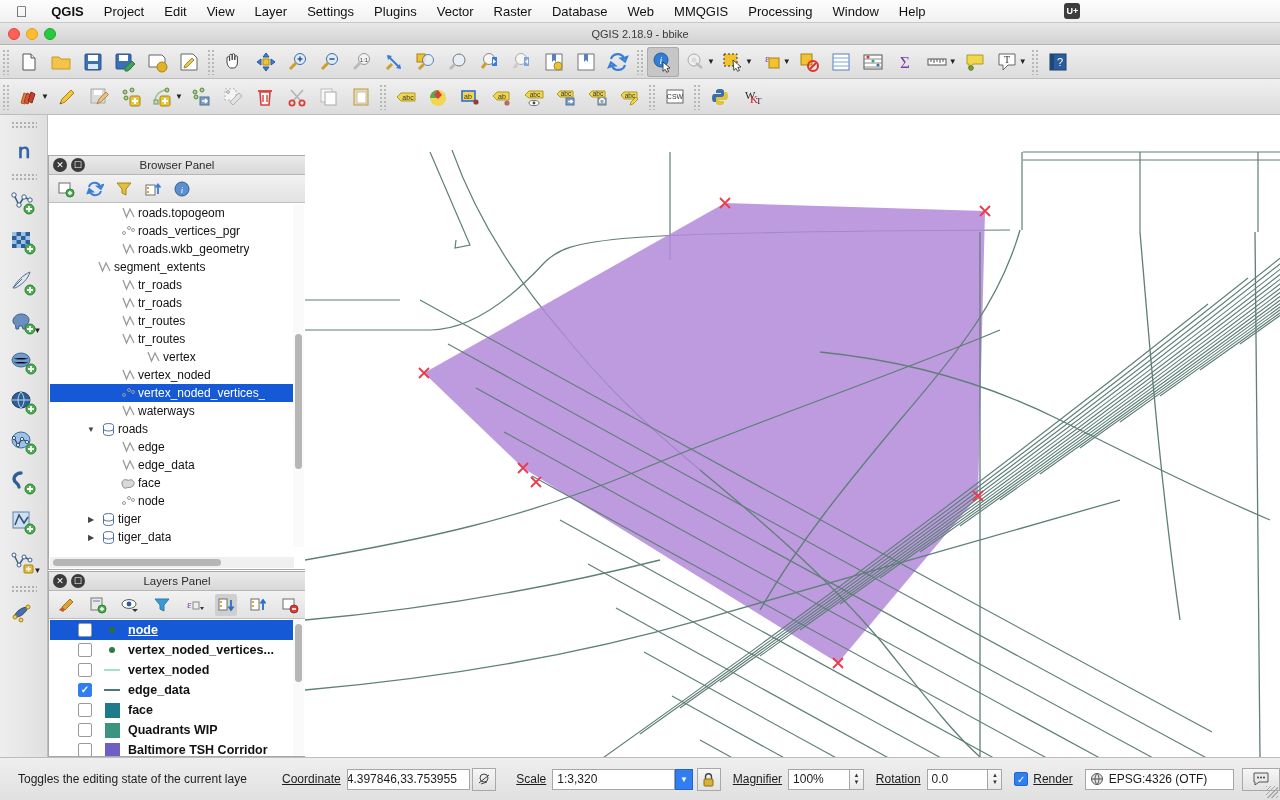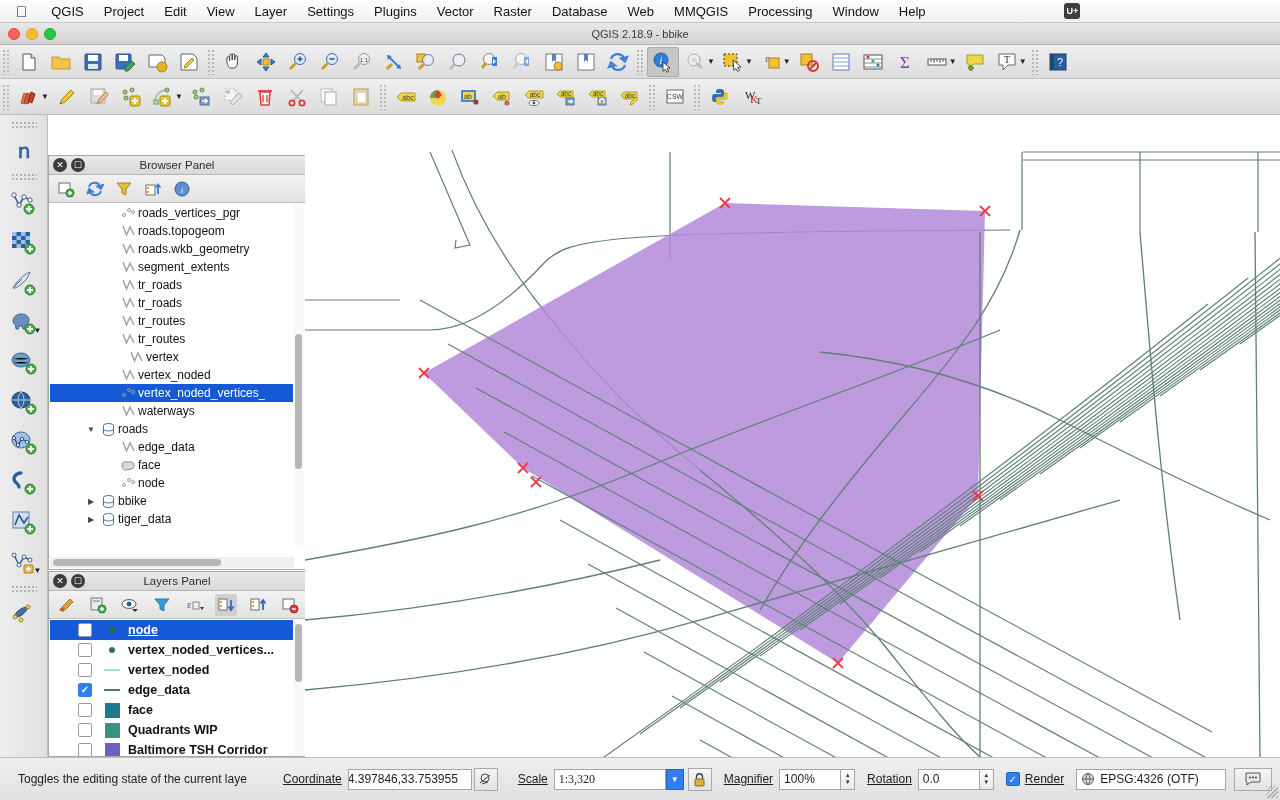--- a/index.html
+++ b/index.html
@@ -14,21 +14,21 @@
   
   .macbar {
     position: absolute; top: 0; left: 0; width: 1280px; height: 23px;
     background: linear-gradient(#fdfdfd, #f1f1f1);
     border-bottom: 1px solid #c8c8c8;
     display: flex; align-items: center;
     font-size: 13px; color: #111;
   }
   .macbar .apple { margin: 0 14px 0 16px; font-size: 15px; line-height: 1; }
   .macbar .mitem { padding: 0 10px; white-space: nowrap; }
-  .macbar .mitem.app { font-weight: normal; }
+  .macbar .mitem.app { font-weight: bold; }
   .macbar .right { margin-left: auto; display: flex; align-items: center; padding-right: 10px; }
   .macbar .right .mitem { padding: 0 9px; margin-top: 48px; }
   .ubadge {
     display: inline-flex; align-items: center; justify-content: center;
     width: 16px; height: 16px; background: #3d3d3d; color: #fff;
     font-size: 9px; border-radius: 3px; margin-right: 4px; font-weight: bold;
   }
   .mag-glyph { font-size: 14px; }
   .list-glyph { font-size: 14px; letter-spacing: 0; }
 
@@ -732,91 +732,91 @@
             <circle cx="9" cy="9" r="7" fill="#5b8fd0" stroke="#2e5f96"></circle>
             <text x="9" y="13" font-size="9" text-anchor="middle" fill="#fff" font-style="italic" font-family="Liberation Serif">i</text>
           </svg>
       </span>
     </div>
     <div class="tree" style="top:48px; height:343px; left:1px; right:12px;" id="browser-tree">
         <div class="trow" style="padding-left: 54px;">
           <span class="twist"></span>
           <span class="ticon">
             <svg width="15" height="14" viewBox="0 0 15 14">
+              <path d="M2 2l3.5 9L9 3l4 8" fill="none" stroke="#9a9a9a" stroke-width="1.3"></path>
+            </svg>
+          </span>
+          <span class="tlabel">roads.topogeom</span>
+        </div>
+        <div class="trow" style="padding-left: 54px;">
+          <span class="twist"></span>
+          <span class="ticon">
+            <svg width="15" height="14" viewBox="0 0 15 14">
               <circle cx="3" cy="9" r="1.5" fill="none" stroke="#9a9a9a"></circle>
               <circle cx="8" cy="4" r="1.5" fill="none" stroke="#9a9a9a"></circle>
               <circle cx="12" cy="6" r="1.5" fill="none" stroke="#9a9a9a"></circle>
             </svg>
           </span>
           <span class="tlabel">roads_vertices_pgr</span>
         </div>
         <div class="trow" style="padding-left: 54px;">
           <span class="twist"></span>
           <span class="ticon">
             <svg width="15" height="14" viewBox="0 0 15 14">
               <path d="M2 2l3.5 9L9 3l4 8" fill="none" stroke="#9a9a9a" stroke-width="1.3"></path>
             </svg>
           </span>
-          <span class="tlabel">roads.topogeom</span>
-        </div>
-        <div class="trow" style="padding-left: 54px;">
+          <span class="tlabel">roads.wkb_geometry</span>
+        </div>
+        <div class="trow" style="padding-left: 30px;">
           <span class="twist"></span>
           <span class="ticon">
             <svg width="15" height="14" viewBox="0 0 15 14">
               <path d="M2 2l3.5 9L9 3l4 8" fill="none" stroke="#9a9a9a" stroke-width="1.3"></path>
             </svg>
           </span>
-          <span class="tlabel">roads.wkb_geometry</span>
+          <span class="tlabel">segment_extents</span>
         </div>
         <div class="trow" style="padding-left: 54px;">
           <span class="twist"></span>
           <span class="ticon">
             <svg width="15" height="14" viewBox="0 0 15 14">
               <path d="M2 2l3.5 9L9 3l4 8" fill="none" stroke="#9a9a9a" stroke-width="1.3"></path>
             </svg>
           </span>
-          <span class="tlabel">segment_extents</span>
+          <span class="tlabel">tr_roads</span>
         </div>
         <div class="trow" style="padding-left: 54px;">
           <span class="twist"></span>
           <span class="ticon">
             <svg width="15" height="14" viewBox="0 0 15 14">
               <path d="M2 2l3.5 9L9 3l4 8" fill="none" stroke="#9a9a9a" stroke-width="1.3"></path>
             </svg>
           </span>
           <span class="tlabel">tr_roads</span>
         </div>
         <div class="trow" style="padding-left: 54px;">
           <span class="twist"></span>
           <span class="ticon">
             <svg width="15" height="14" viewBox="0 0 15 14">
               <path d="M2 2l3.5 9L9 3l4 8" fill="none" stroke="#9a9a9a" stroke-width="1.3"></path>
             </svg>
           </span>
-          <span class="tlabel">tr_roads</span>
+          <span class="tlabel">tr_routes</span>
         </div>
         <div class="trow" style="padding-left: 54px;">
           <span class="twist"></span>
           <span class="ticon">
             <svg width="15" height="14" viewBox="0 0 15 14">
               <path d="M2 2l3.5 9L9 3l4 8" fill="none" stroke="#9a9a9a" stroke-width="1.3"></path>
             </svg>
           </span>
           <span class="tlabel">tr_routes</span>
         </div>
-        <div class="trow" style="padding-left: 54px;">
-          <span class="twist"></span>
-          <span class="ticon">
-            <svg width="15" height="14" viewBox="0 0 15 14">
-              <path d="M2 2l3.5 9L9 3l4 8" fill="none" stroke="#9a9a9a" stroke-width="1.3"></path>
-            </svg>
-          </span>
-          <span class="tlabel">tr_routes</span>
-        </div>
-        <div class="trow" style="padding-left: 62px;">
+        <div class="trow" style="padding-left: 79px;">
           <span class="twist"></span>
           <span class="ticon">
             <svg width="15" height="14" viewBox="0 0 15 14">
               <path d="M2 2l3.5 9L9 3l4 8" fill="none" stroke="#9a9a9a" stroke-width="1.3"></path>
             </svg>
           </span>
           <span class="tlabel">vertex</span>
         </div>
         <div class="trow" style="padding-left: 54px;">
           <span class="twist"></span>
@@ -858,20 +858,29 @@
           </span>
           <span class="tlabel">roads</span>
         </div>
         <div class="trow" style="padding-left: 54px;">
           <span class="twist"></span>
           <span class="ticon">
             <svg width="15" height="14" viewBox="0 0 15 14">
               <path d="M2 2l3.5 9L9 3l4 8" fill="none" stroke="#9a9a9a" stroke-width="1.3"></path>
             </svg>
           </span>
+          <span class="tlabel">edge</span>
+        </div>
+        <div class="trow" style="padding-left: 54px;">
+          <span class="twist"></span>
+          <span class="ticon">
+            <svg width="15" height="14" viewBox="0 0 15 14">
+              <path d="M2 2l3.5 9L9 3l4 8" fill="none" stroke="#9a9a9a" stroke-width="1.3"></path>
+            </svg>
+          </span>
           <span class="tlabel">edge_data</span>
         </div>
         <div class="trow" style="padding-left: 54px;">
           <span class="twist"></span>
           <span class="ticon">
             <svg width="16" height="14" viewBox="0 0 16 14">
               <path d="M2 7c0-3 3-4 5-3s3-1 5 0 3 4 1 6-5 1-7 2-4-2-4-5z" fill="#d9d9d9" stroke="#8a8a8a"></path>
             </svg>
           </span>
           <span class="tlabel">face</span>
@@ -889,21 +898,21 @@
         </div>
         <div class="trow" style="padding-left: 34px;">
           <span class="twist">▶</span>
           <span class="ticon">
             <svg width="15" height="15" viewBox="0 0 15 15">
               <ellipse cx="7.5" cy="3.5" rx="5" ry="2" fill="#fff" stroke="#4a72a8"></ellipse>
               <path d="M2.5 3.5v8c0 1.1 2.2 2 5 2s5-.9 5-2v-8" fill="#fff" stroke="#4a72a8"></path>
               <path d="M2.5 7c0 1.1 2.2 2 5 2s5-.9 5-2" fill="none" stroke="#4a72a8"></path>
             </svg>
           </span>
-          <span class="tlabel">bbike</span>
+          <span class="tlabel">tiger</span>
         </div>
         <div class="trow" style="padding-left: 34px;">
           <span class="twist">▶</span>
           <span class="ticon">
             <svg width="15" height="15" viewBox="0 0 15 15">
               <ellipse cx="7.5" cy="3.5" rx="5" ry="2" fill="#fff" stroke="#4a72a8"></ellipse>
               <path d="M2.5 3.5v8c0 1.1 2.2 2 5 2s5-.9 5-2v-8" fill="#fff" stroke="#4a72a8"></path>
               <path d="M2.5 7c0 1.1 2.2 2 5 2s5-.9 5-2" fill="none" stroke="#4a72a8"></path>
             </svg>
           </span>
@@ -1124,21 +1133,21 @@
     <span class="sb-field" style="width:124px;">
       <span style="margin-left:-5px;">4.397846,33.753955</span>
     </span>
     <span class="sb-btn">
       <svg width="15" height="15" viewBox="0 0 15 15">
           <circle cx="7" cy="6" r="4" fill="none" stroke="#444"></circle>
           <path d="M2 11l10-8M4 12l6-2" stroke="#444"></path>
         </svg>
     </span>
     <span class="sb-lab" style="margin-left:20px;">Scale</span>
-    <span class="sb-field" style="width:112px;font-family:Liberation Serif, serif;">
+    <span class="sb-field" style="width:123px;">
       <span>1:3,320</span>
     </span>
     <span class="combo-arrow">▼</span>
     <span class="sb-btn" style="margin-left:4px;">
       <svg width="13" height="15" viewBox="0 0 13 15">
           <path d="M3.5 7V4.8a3 3 0 016 0V7" fill="none" stroke="#444" stroke-width="1.4"></path>
           <rect x="2" y="7" width="9" height="7" rx="1" fill="#d9b23a" stroke="#8a6d12"></rect>
         </svg>
     </span>
     <span class="sb-lab" style="margin-left:12px;">Magnifier</span>

